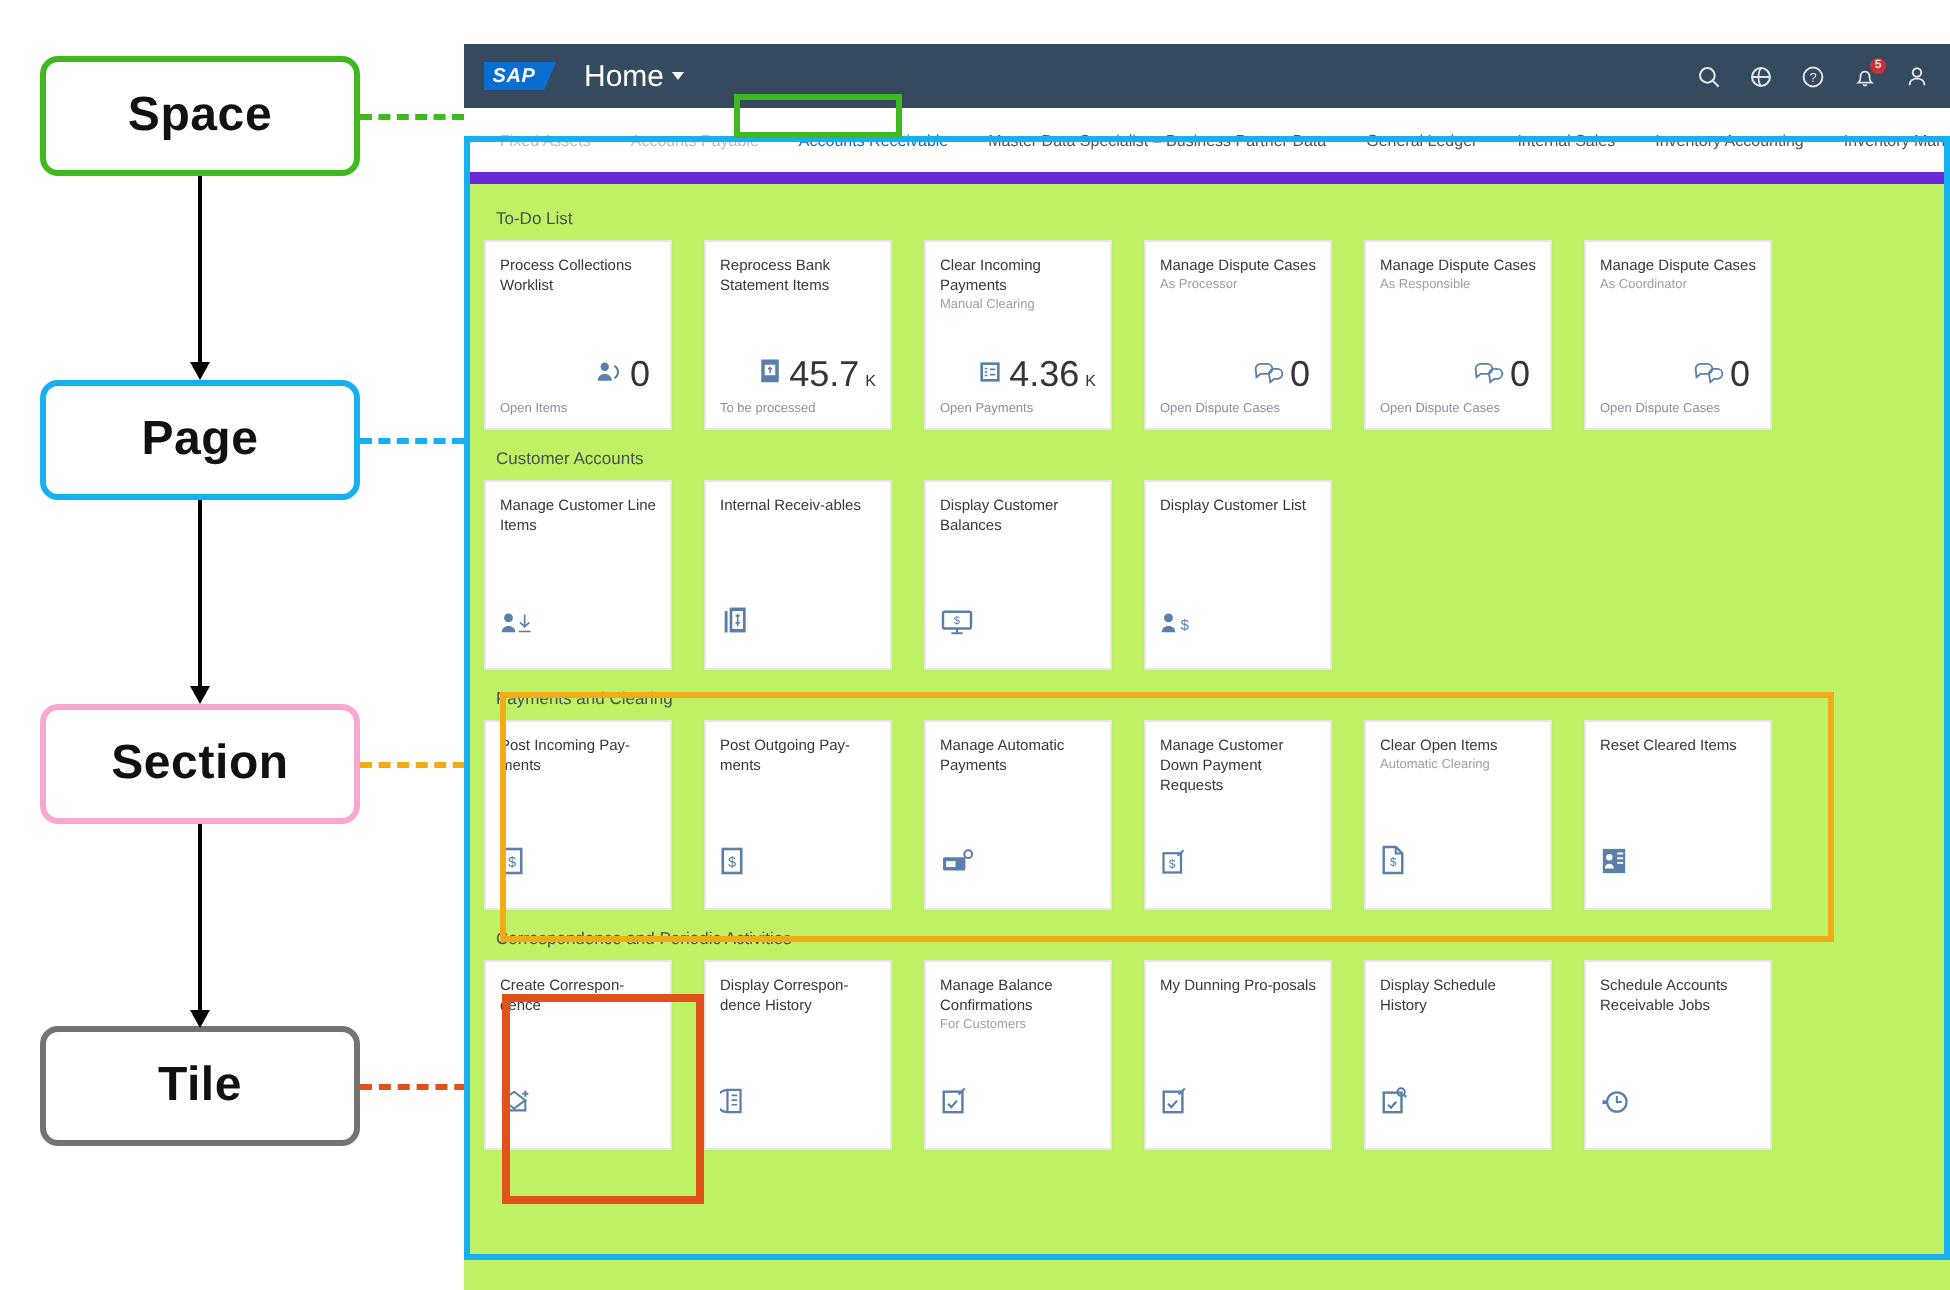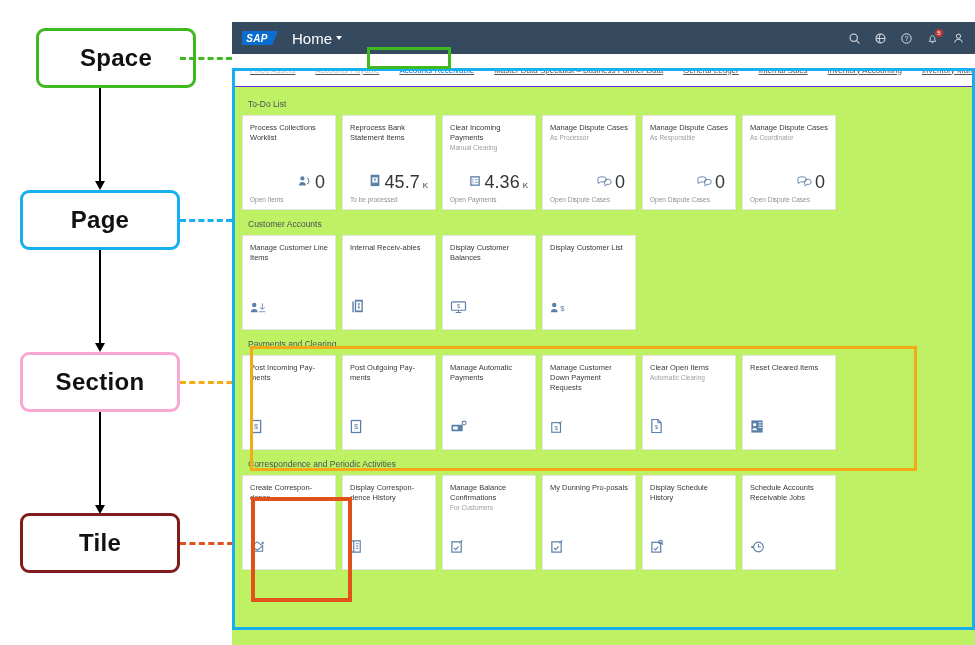--- a/index.html
+++ b/index.html
@@ -14,24 +14,24 @@
   
   .annot-box {
     position: absolute;
     width: 160px; height: 60px;
     background: #ffffff;
     border-radius: 9px;
     display: flex; align-items: center; justify-content: center;
     font-size: 24px; font-weight: bold; color: #111111;
     letter-spacing: .3px;
   }
-  .annot-space   { left: 36px;  top: 28px;  border: 3px solid #3fb91f; }
+  .annot-space   { left: 20px;  top: 28px;  border: 3px solid #3fb91f; }
   .annot-page    { left: 20px;  top: 190px; border: 3px solid #16b0f0; }
   .annot-section { left: 20px;  top: 352px; border: 3px solid #f9a8d4; }
-  .annot-tile    { left: 20px;  top: 513px; border: 3px solid #7f1d1d; }
+  .annot-tile    { left: 20px;  top: 513px; border: 3px solid #737373; }
 
   
   .v-arrow { position: absolute; left: 99px; width: 2px; background: #000; }
   .v-arrow::after {
     content: ""; position: absolute; left: -4px; bottom: -8px;
     border-left: 5px solid transparent;
     border-right: 5px solid transparent;
     border-top: 9px solid #000;
   }
   .v1 { top: 88px;  height: 94px; }
@@ -80,35 +80,35 @@
     position: absolute; top: -3px; right: -4px;
     min-width: 8px; height: 8px; border-radius: 4px;
     background: #e03030; color: #fff; font-size: 6px; font-weight: bold;
     display: flex; align-items: center; justify-content: center; padding: 0 1px;
   }
 
   
   .tabbar {
     height: 23px; background: #ffffff;
     display: flex; align-items: center; padding: 16px 8px;
-    border-bottom: 1px solid #6d28d9;
-    font-size: 8px; color: #515356; gap: 0px; text-decoration: underline;
+    border-bottom: 6px solid #6d28d9;
+    font-size: 8px; color: #515356; gap: 0px;
   }
   .tab { padding: 0 10px; white-space: nowrap; line-height: 23px; }
   .tab.active { color: #0a6ed1; }
   .tab.muted { color: #b9bcbe; }
 
   
   .canvas { background: #bef264; height: 558px; padding: 8px 10px 0 10px; overflow: hidden; }
 
   .section { margin-bottom: 9px; }
   .section-title {
     font-size: 8.5px; color: #4a5055; margin: 4px 0 6px 6px;
   }
-  .tile-row { display: flex; gap: 6px; }
+  .tile-row { display: flex; gap: 16px; }
   .tile {
     width: 94px; height: 95px;
     background: #ffffff; border: 1px solid #e5e5e5;
     padding: 7px 7px 6px 7px;
     display: flex; flex-direction: column;
     box-shadow: 0 0 1px rgba(0,0,0,.06);
   }
   .tile-title { font-size: 7.5px; line-height: 1.3; color: #34393d; }
   .tile-sub { font-size: 6.5px; color: #9aa0a5; line-height: 1.25; margin-top: 1px; }
   .tile-body { flex: 1; display: flex; align-items: flex-end; justify-content: flex-end; padding-bottom: 2px; }

